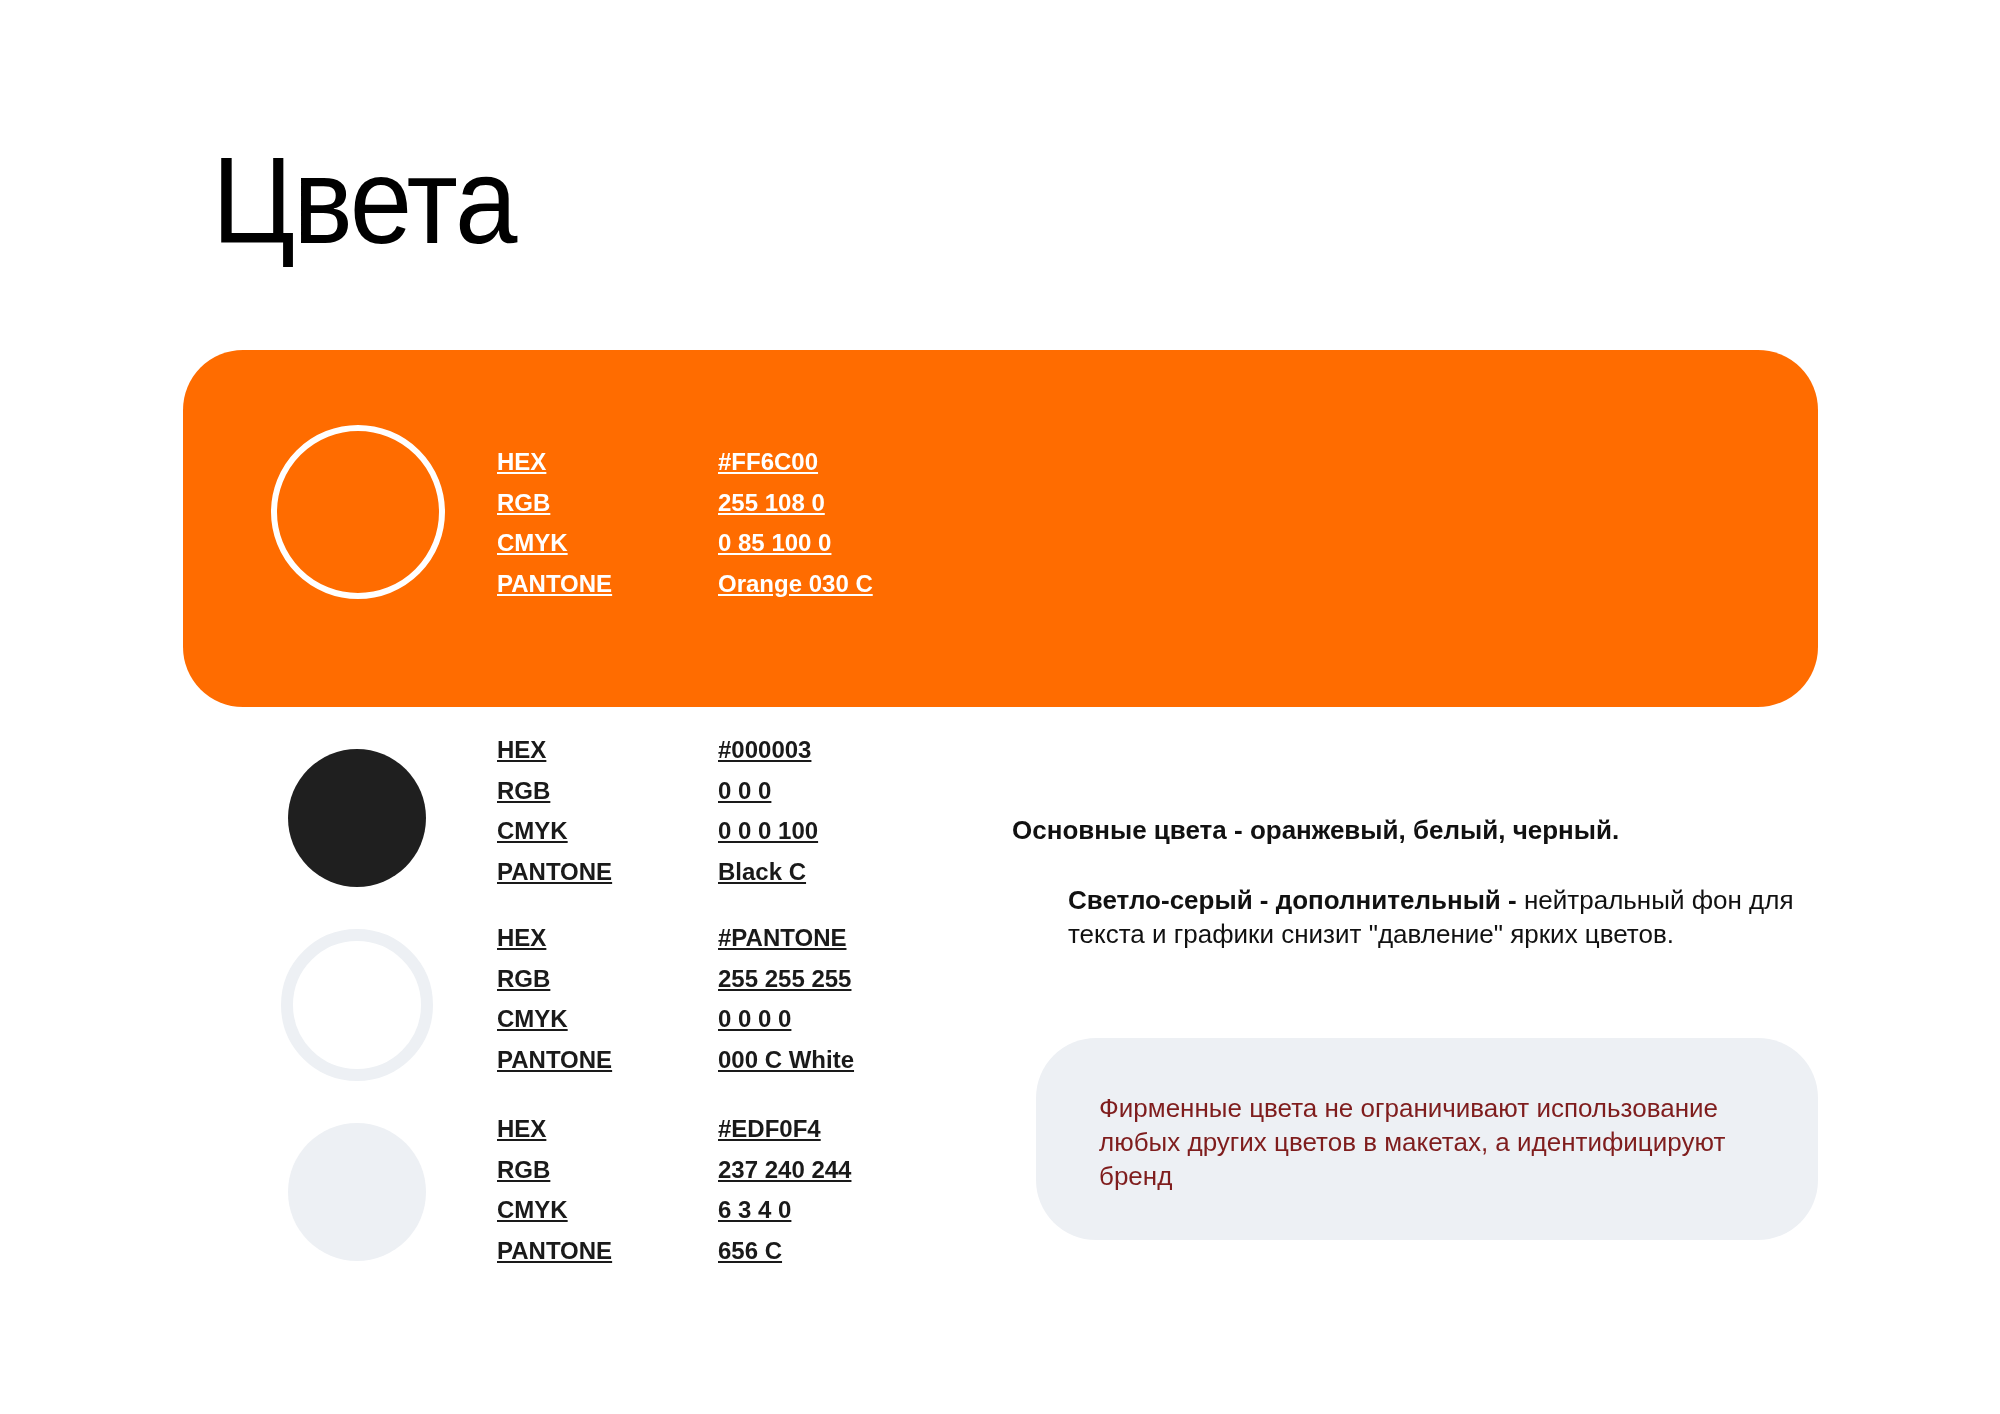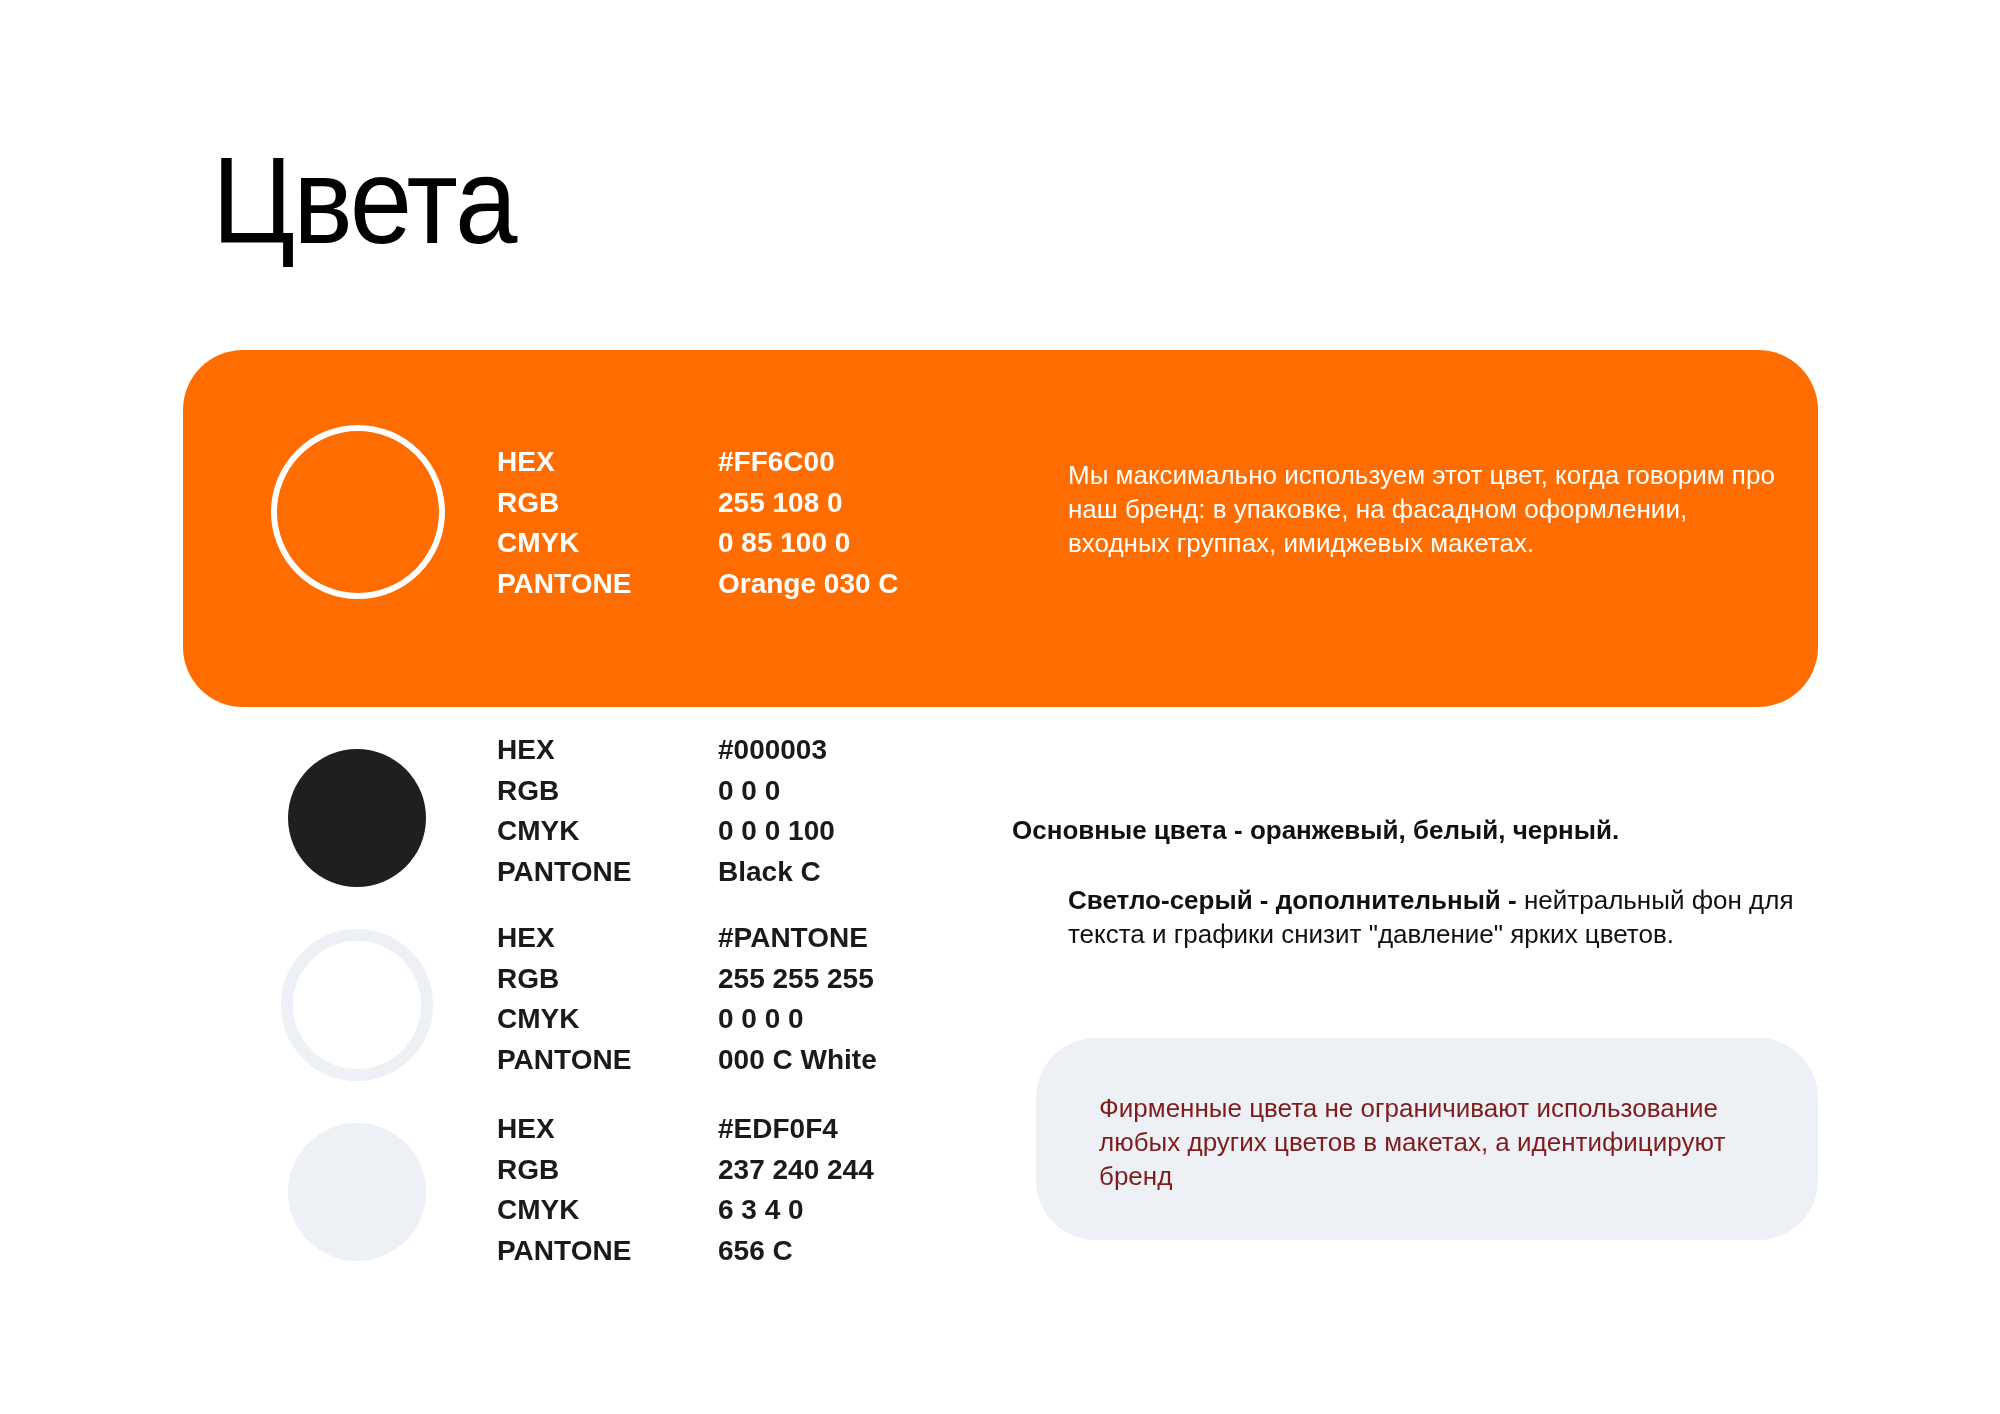--- a/index.html
+++ b/index.html
@@ -5,21 +5,21 @@
   html, body { margin:0; padding:0; background:#ffffff; }
   body { width:2000px; height:1414px; position:relative; overflow:hidden;
          font-family:"Liberation Sans", "DejaVu Sans", sans-serif; color:#1a1a1a; }
   .title { position:absolute; left:212px; top:140px; font-size:122px; font-weight:300;
            letter-spacing:-2px; color:#000; line-height:1; transform:scaleX(0.92); transform-origin:left; }
   .orange-card { position:absolute; left:183px; top:350px; width:1635px; height:357px;
                  background:#FF6C00; border-radius:60px; }
   .gray-card { position:absolute; left:1036px; top:1038px; width:782px; height:202px;
                background:#EDF0F4; border-radius:60px; }
   .swatch { position:absolute; border-radius:50%; box-sizing:border-box; }
-  .spec { position:absolute; font-size:28px; font-weight:600; line-height:40px; }
+  .spec { position:absolute; font-size:24px; font-weight:600; line-height:40px;text-decoration:underline; }
   .spec .row { display:flex; height:40.5px; }
   .spec .lbl { width:221px; }
   .spec.light { color:#ffffff; }
   .spec.dark { color:#1a1a1a; }
   .para { position:absolute; font-size:26px; line-height:34px; }
   .para b { font-weight:700; }
   .para.white { color:#ffffff; }
   .para.dark { color:#111; }
   .gap { height:34px; }
 </style>
@@ -46,21 +46,20 @@
       <span>0 85 100 0</span>
     </div>
   <div class="row">
       <span class="lbl">PANTONE</span>
       <span>Orange 030 C</span>
     </div>
 </div>
 
 <div class="para white" style="left:1068px; top:424px; width:720px;">
   <div class="gap"></div>
-  <div>Мы максимально используем этот цвет, когда говорим про наш бренд: в упаковке, на фасадном оформлении, входных группах, имиджевых макетах.</div>
 </div>
 
 <div class="swatch" style="left:288px; top:749px; width:138px; height:138px; background:#1F1F1F;"></div>
 <div class="spec dark" style="left:497px; top:730px;">
   <div class="row">
       <span class="lbl">HEX</span>
       <span>#000003</span>
     </div>
   <div class="row">
       <span class="lbl">RGB</span>

